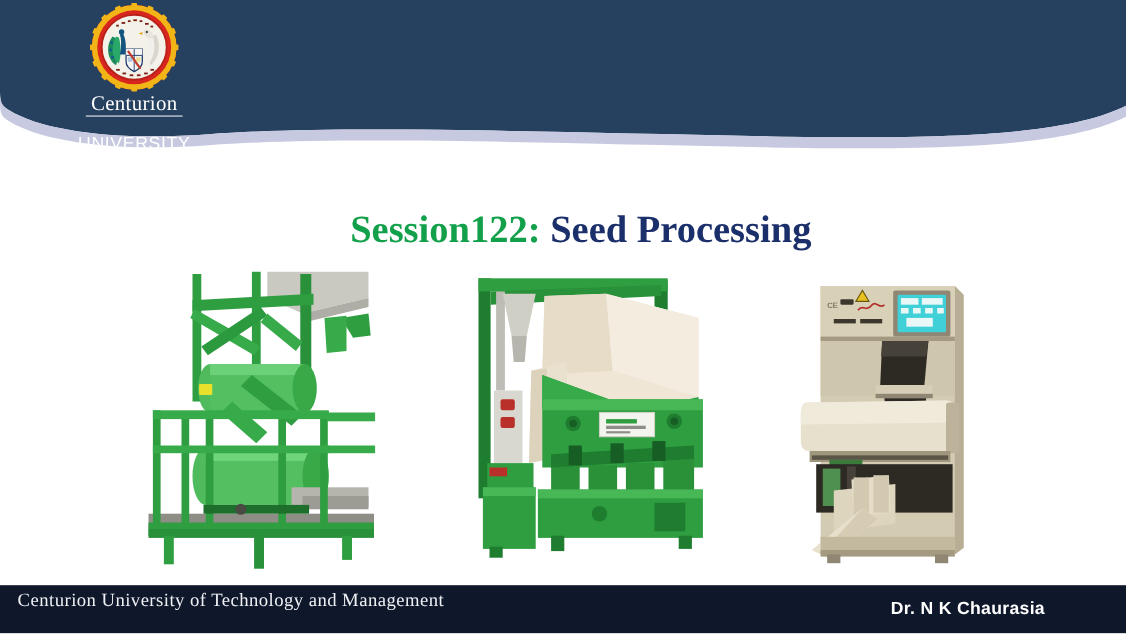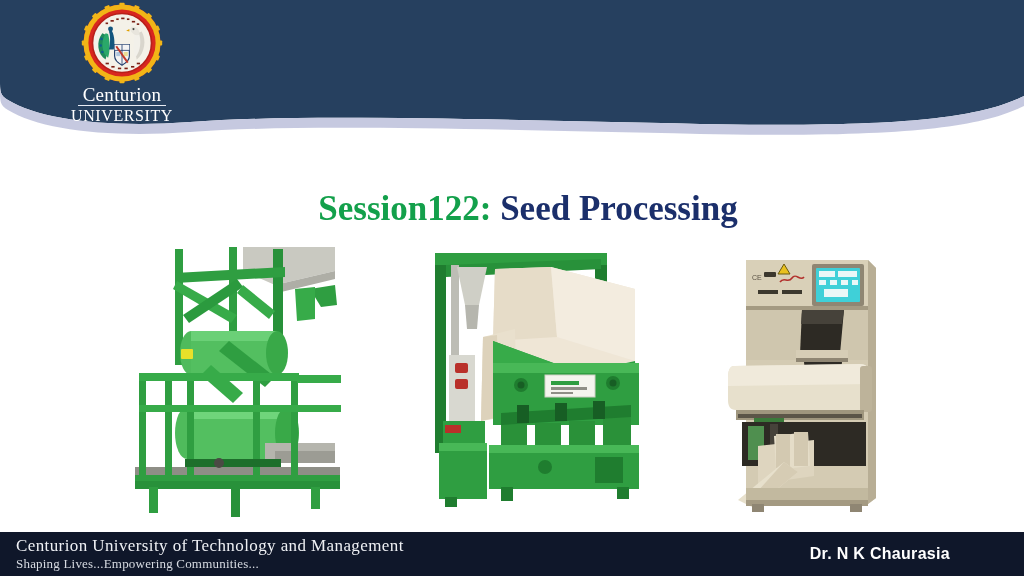--- a/index.html
+++ b/index.html
@@ -52,25 +52,25 @@
     margin-top: 1px;
     border-bottom: 1px solid #e9ecf5;
     padding-bottom: 1px;
     width: 88px;
     margin-left: auto;
     margin-right: auto;
   }
   .brand-sub {
     display: block;
     color: #ffffff;
-    font-family: Liberation Serif, serif;
+    font-family: Liberation Sans, sans-serif;
     font-size: 16px;
     line-height: 18px;
     letter-spacing: .6px;
-    margin-top: 1px;
+    margin-top: 16px;
   }
 
   
   .title {
     position: absolute;
     left: 16px;
     top: 188px;
     width: 1024px;
     text-align: center;
     font-family: "Liberation Serif", serif;
@@ -443,18 +443,17 @@
         <rect x="28" y="250" width="122" height="6" fill="#a49a82"></rect>
         <rect x="34" y="254" width="12" height="8" fill="#8f8673"></rect>
         <rect x="132" y="254" width="12" height="8" fill="#8f8673"></rect>
       </svg>
     </div>
   </div>
 
   <div class="footer">
     <div class="footer-left">
       <span class="footer-title">Centurion University of Technology and Management</span>
-      <span class="footer-tagline">Shaping Lives...Empowering Communities...</span>
     </div>
     <div class="footer-author">Dr. N K Chaurasia</div>
   </div>
 
 </div>
 
 </body></html>

